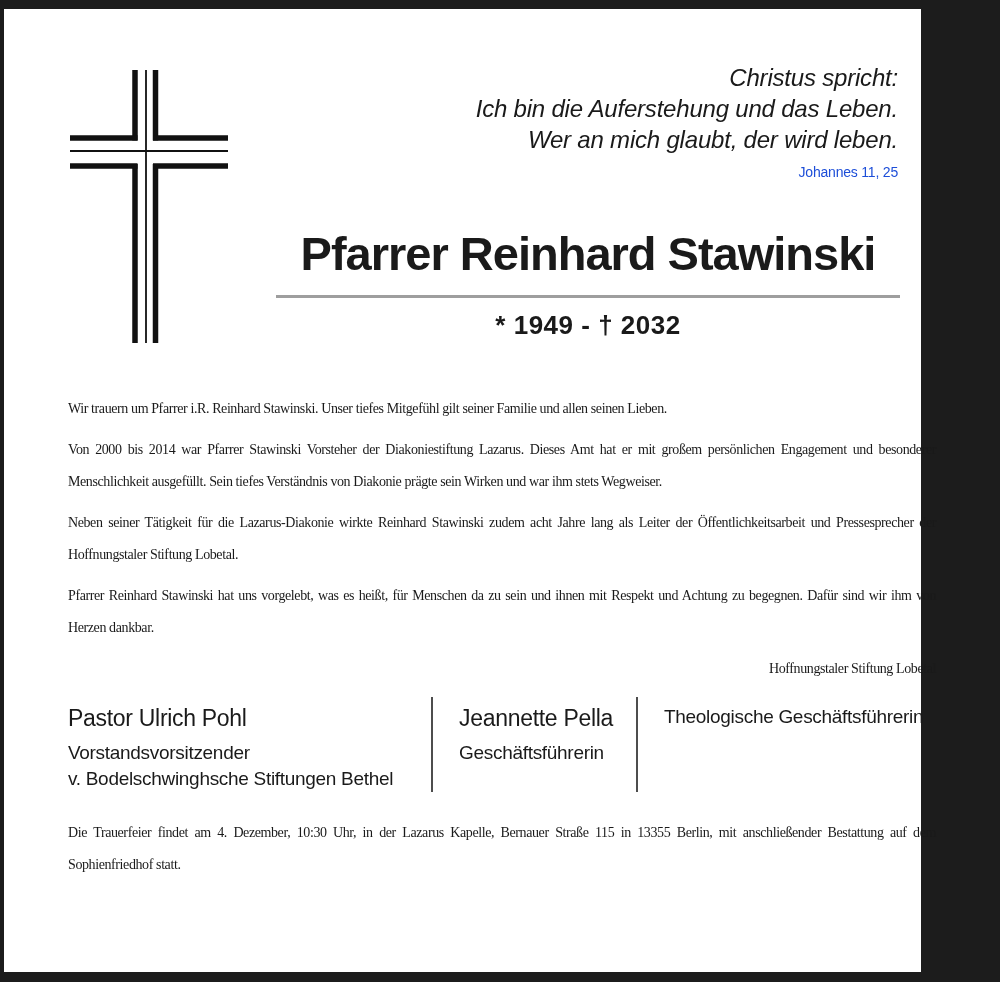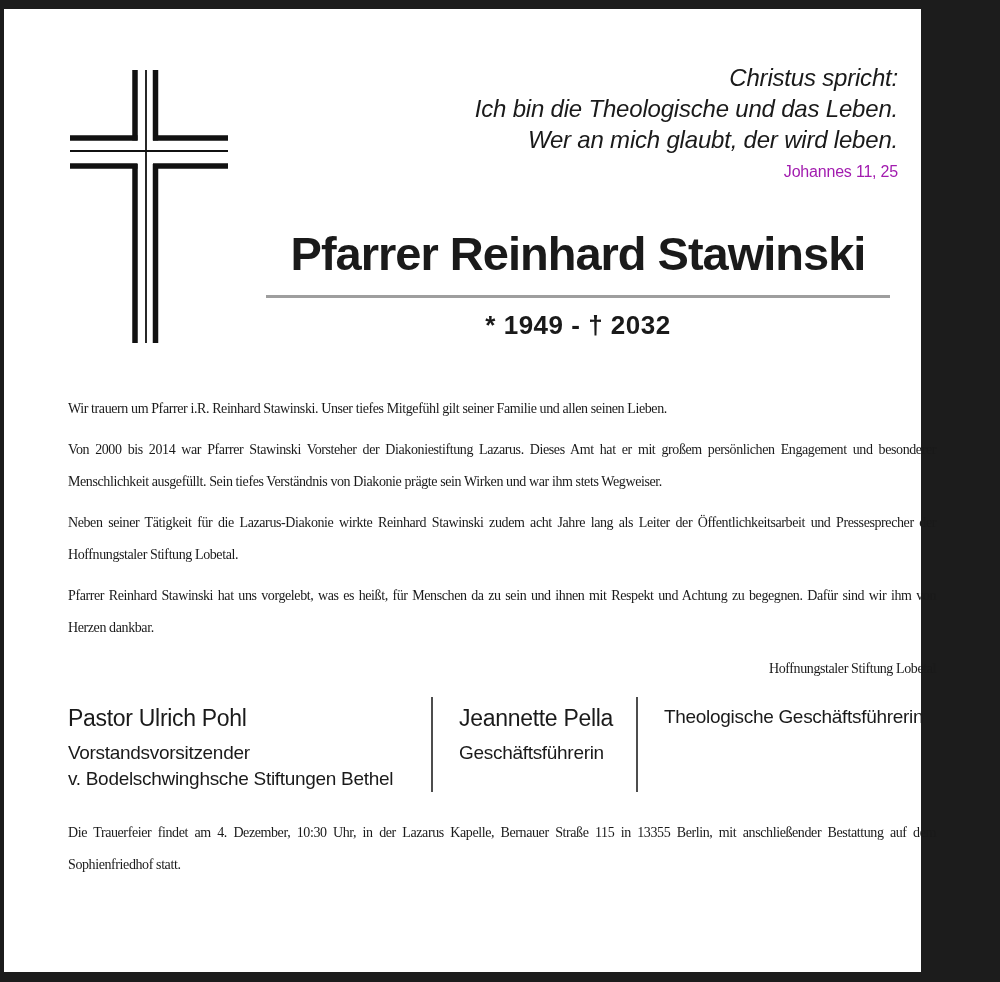--- a/index.html
+++ b/index.html
@@ -29,28 +29,28 @@
     text-align: right;
     font-style: italic;
     font-size: 24px;
     line-height: 31px;
     letter-spacing: -0.2px;
     color: #1a1a1a;
     white-space: nowrap;
   }
   .quote .q-source {
     font-style: normal;
-    font-size: 16px;
+    font-size: 14px;
     line-height: 26px;
     margin-top: 4px;
-    color: #a21caf;
+    color: #1d4ed8;
   }
   .namebox {
     position: absolute;
-    left: 262px; top: 218px;
+    left: 272px; top: 218px;
     width: 624px;
     text-align: center;
   }
   .namebox h1 {
     margin: 0;
     font-size: 47px;
     line-height: 54px;
     font-weight: bold;
     letter-spacing: -1px;
     white-space: nowrap;
@@ -126,21 +126,21 @@
     <line x1="85.5" y1="97" x2="85.5" y2="276" stroke-width="5.5"></line>
 
     <line x1="0" y1="71" x2="67.5" y2="71" stroke-width="5.5"></line>
     <line x1="83" y1="71" x2="158" y2="71" stroke-width="5.5"></line>
     <line x1="0" y1="99" x2="67.5" y2="99" stroke-width="5.5"></line>
     <line x1="83" y1="99" x2="158" y2="99" stroke-width="5.5"></line>
   </svg>
 
   <div class="quote">
     <div class="q-line">Christus spricht:</div>
-    <div class="q-line">Ich bin die Theologische und das Leben.</div>
+    <div class="q-line">Ich bin die Auferstehung und das Leben.</div>
     <div class="q-line">Wer an mich glaubt, der wird leben.</div>
     <div class="q-source">Johannes 11, 25</div>
   </div>
 
   <div class="namebox">
     <h1>Pfarrer Reinhard Stawinski</h1>
     <div class="rule"></div>
     <div class="dates">* 1949 - † 2032</div>
   </div>
 

